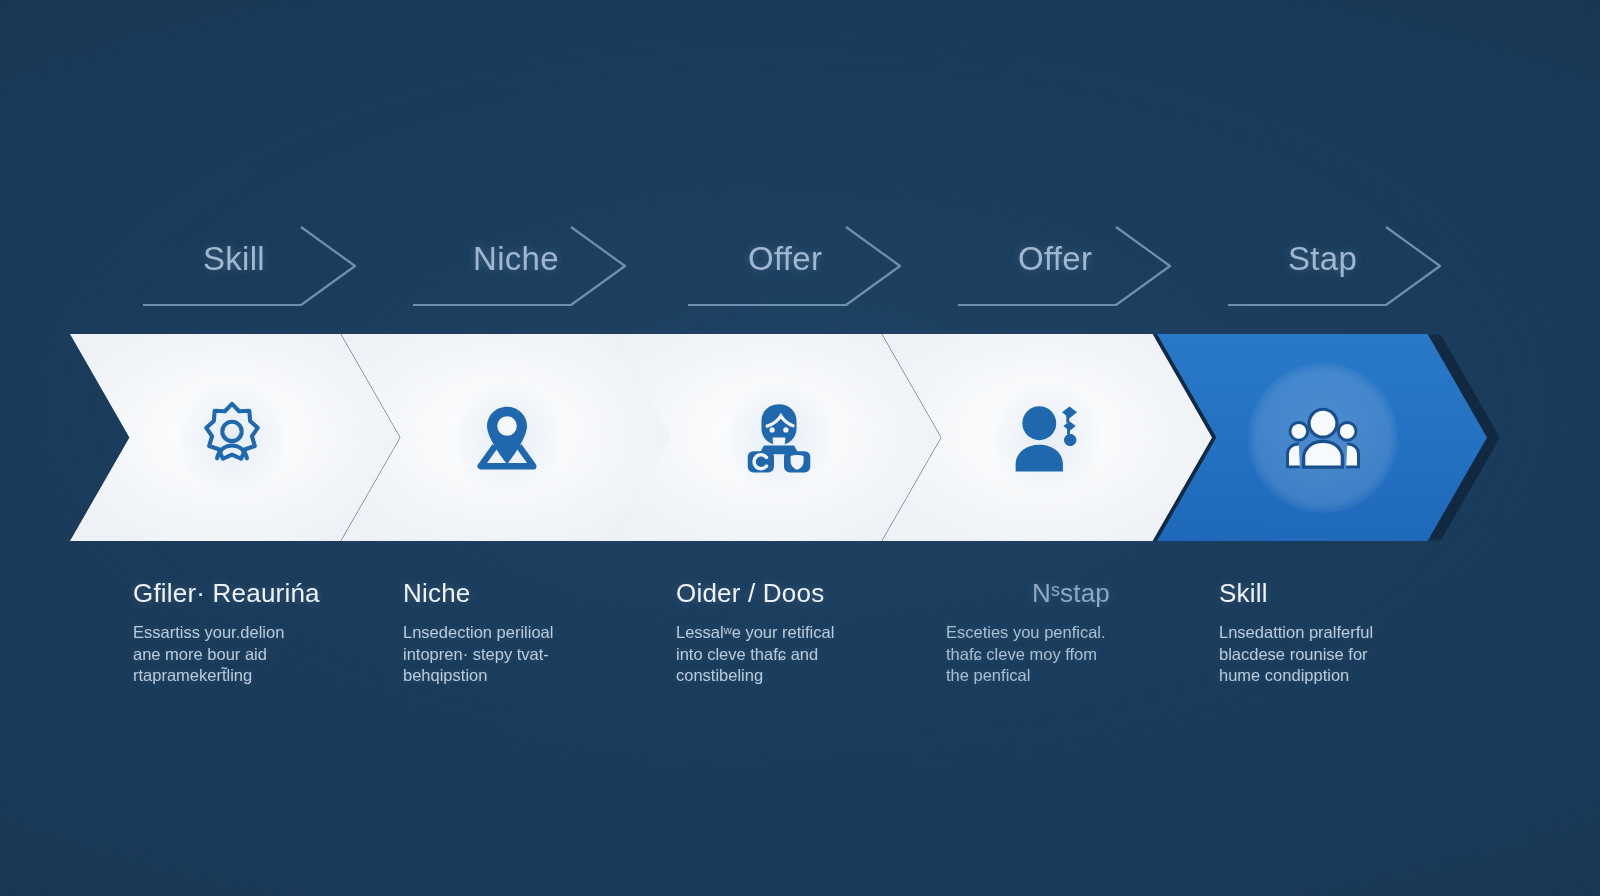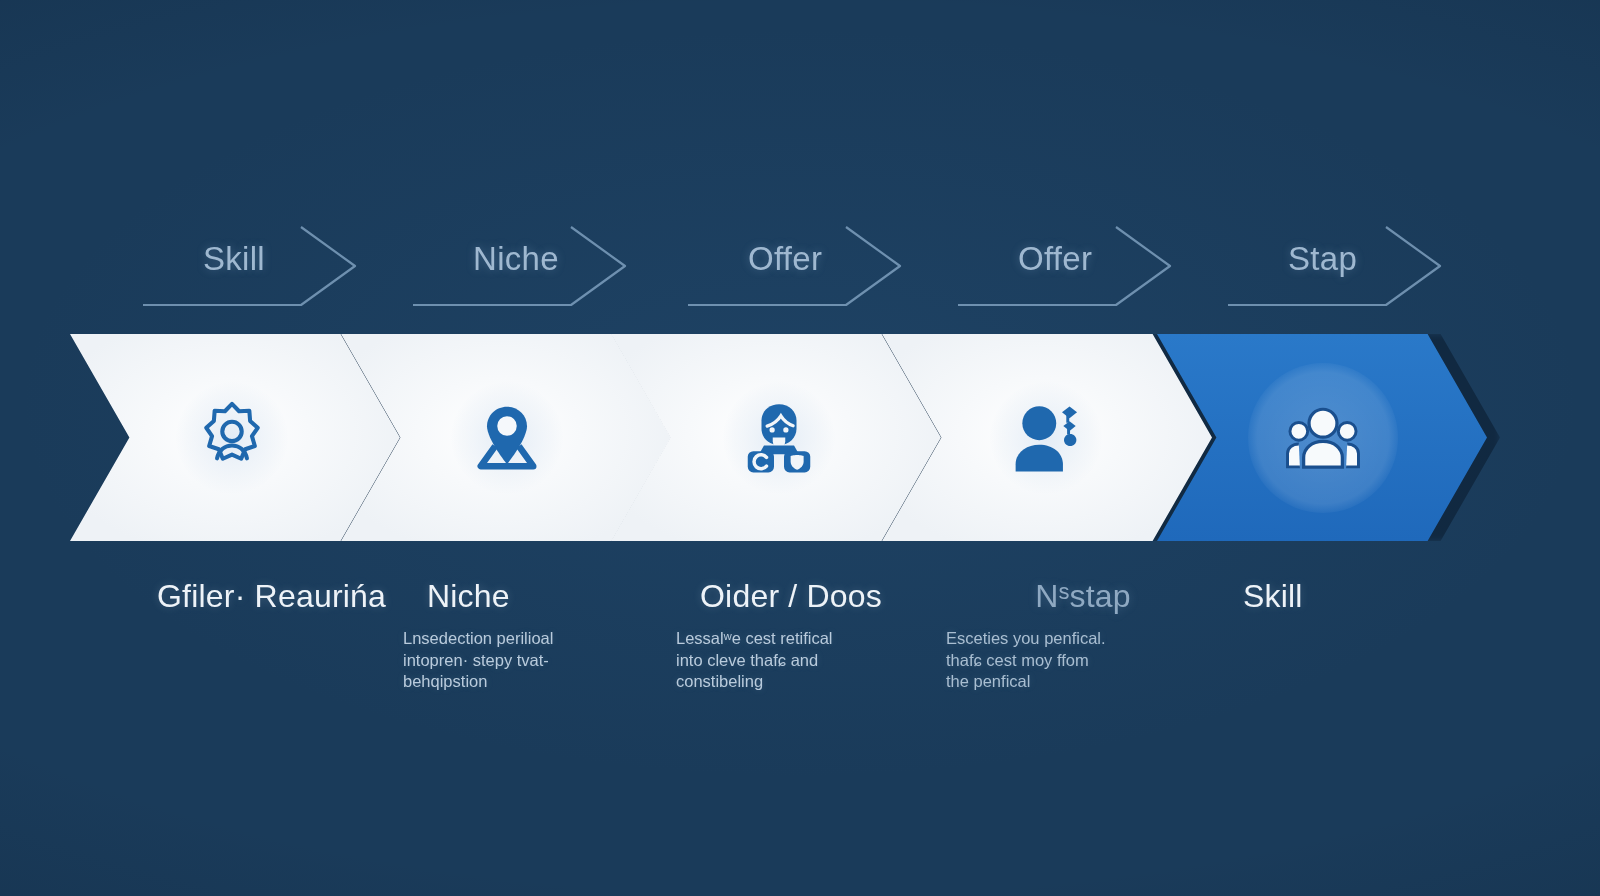--- a/index.html
+++ b/index.html
@@ -63,25 +63,24 @@
     background:radial-gradient(circle at 50% 50%, rgba(226,235,245,0.95) 0%, rgba(238,243,248,0.45) 58%, rgba(238,243,248,0) 72%);
   }
   .icon-wrap.on-accent .halo {
     background:radial-gradient(circle at 50% 50%, rgba(255,255,255,0.19) 0%, rgba(255,255,255,0.13) 62%, rgba(255,255,255,0) 74%);
   }
   .icon-wrap svg { position:relative; z-index:2; }
 
   
   .cap { position:absolute; width:250px; }
   .cap .cap-title {
-    font-size:32px; font-weight:400; color:#eef3f8;
+    font-size:26px; font-weight:400; color:#eef3f8;
     letter-spacing:0.2px; margin-bottom:13px;
     text-shadow:0 0 8px rgba(200,220,240,0.22);
     white-space:nowrap;
-    margin-left:24px;
   }
   .cap .cap-body {
     font-size:16.5px; line-height:21.5px; color:#b9cbdc;
     text-shadow:0 0 7px rgba(150,180,210,0.22);
   }
   .cap.faded .cap-title { color:#8fa9c2; text-shadow:0 0 10px rgba(130,165,200,0.3);text-align:center; }
   .cap.faded .cap-body  { color:#a9bed1; }
 </style>
 </head>
 <body>
@@ -202,46 +201,56 @@
           <circle cx="50" cy="27" r="6.6" fill="#f7fafc" stroke="#1a4f8e" stroke-width="2.2"></circle>
           <path d="M50 36.5c4.6 0 8.4 2.9 8.4 7v10h-9.2" fill="#f7fafc" stroke="#1a4f8e" stroke-width="2.2"></path>
         </svg>
       </div>
     </div>
 
   </div>
 
   <div class="cap" style="left:133px; top:578px;">
     <div class="cap-title">Gfiler· Reaurińa</div>
+    <div class="cap-body">
+      <div>Essartiss your.delion</div>
+      <div>ane more bour aid</div>
+      <div>rtapramekert̃ling</div>
+    </div>
   </div>
 
   <div class="cap" style="left:403px; top:578px;">
     <div class="cap-title">Niche</div>
     <div class="cap-body">
       <div>Lnsedection perilioal</div>
       <div>intopren· stepy tvat-</div>
       <div>behqipstion</div>
     </div>
   </div>
 
   <div class="cap" style="left:676px; top:578px; width:200px;">
     <div class="cap-title">Oider / Doos</div>
     <div class="cap-body">
-      <div>Lessalʷe cest retifical</div>
+      <div>Lessalʷe your retifical</div>
       <div>into cleve thafɕ and</div>
       <div>constibeling</div>
     </div>
   </div>
 
   <div class="cap faded" style="left:946px; top:578px;">
     <div class="cap-title">Nˢstap</div>
     <div class="cap-body">
       <div>Esceties you penfical.</div>
-      <div>thafɕ cest moy ffom</div>
+      <div>thafɕ cleve moy ffom</div>
       <div>the penfical</div>
     </div>
   </div>
 
   <div class="cap" style="left:1219px; top:578px; width:230px;">
     <div class="cap-title">Skill</div>
+    <div class="cap-body">
+      <div>Lnsedattion pralferful</div>
+      <div>blacdese rounise for</div>
+      <div>hume condipption</div>
+    </div>
   </div>
 
 </div>
 
 </body></html>

